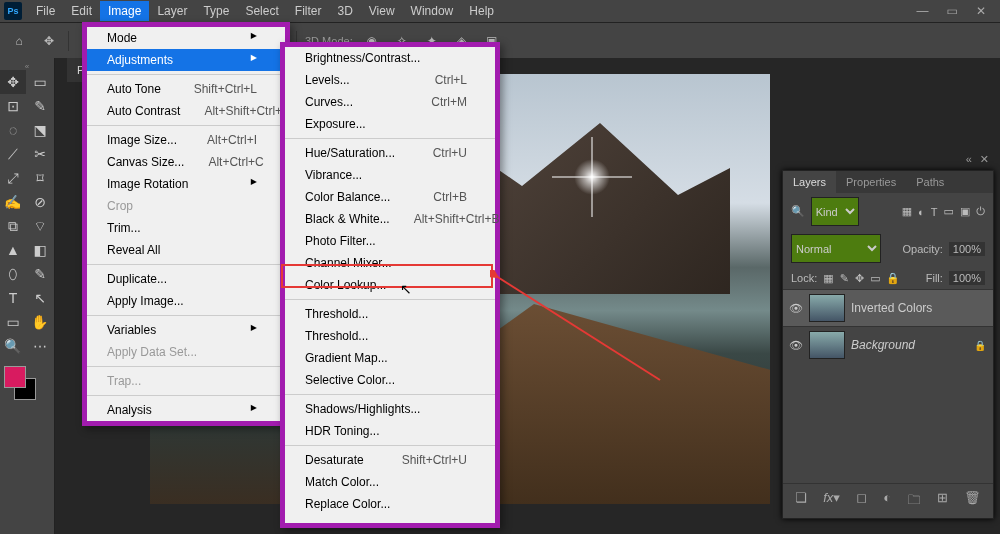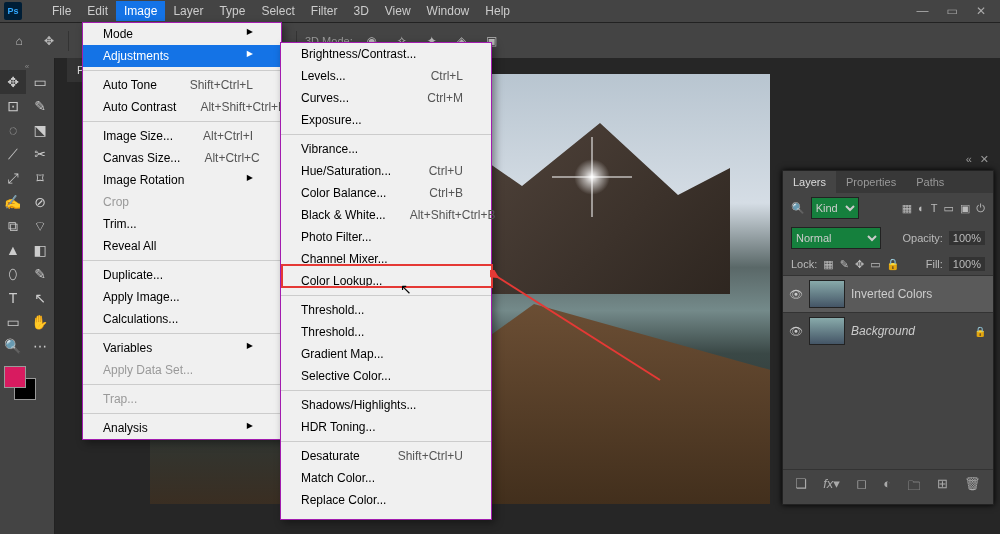--- a/index.html
+++ b/index.html
@@ -1,16 +1,16 @@
 <!DOCTYPE html>
 <html><head>
 <meta charset="utf-8">
 <style>
 html,body{margin:0;padding:0;width:1000px;height:534px;background:#2a2a2a;font-family:"Segoe UI",Tahoma,sans-serif;font-size:12px;color:#ccc;overflow:hidden;position:relative}
-.menubar{height:22px;background:#444;display:flex;align-items:center;padding:0 4px;gap:16px}
+.menubar{height:22px;background:#444;display:flex;align-items:center;padding:0 4px;gap:0}
 .menubar .ps-icon{width:18px;height:18px;background:#001e36;color:#31a8ff;display:flex;align-items:center;justify-content:center;font-weight:bold;font-size:9px;border-radius:2px;margin-right:6px}
 .menubar .mitem{padding:3px 8px;cursor:default}
 .menubar .mitem.active{background:#1473e6;color:#ffffff}
 .winctrl{margin-left:auto;display:flex;gap:18px;padding-right:10px;color:#aaa}
 .optionsbar{height:36px;background:#444;border-top:1px solid #222;border-bottom:1px solid #222;display:flex;align-items:center;padding:0 8px;gap:8px;color:#999}
 .optionsbar .icn{width:22px;height:22px;display:flex;align-items:center;justify-content:center;color:#bbb}
 .optionsbar .sep{width:1px;height:20px;background:#333}
 .body{position:absolute;top:58px;left:0;right:0;bottom:0;display:flex}
 .toolpanel{width:54px;background:#444;border-right:1px solid #222;padding-top:4px}
 .toolpanel .handle{height:8px;text-align:center;color:#888;font-size:8px}
@@ -22,38 +22,38 @@
 .swatch-bg{width:20px;height:20px;background:#000;border:1px solid #999;position:relative;top:-10px;left:10px}
 .canvas-area{flex:1;background:#262626;position:relative}
 .doctab{position:absolute;top:0;left:12px;height:24px;padding:0 10px;background:#333;color:#ddd;display:flex;align-items:center;font-size:11px}
 .photo{position:absolute;top:74px;left:150px;width:620px;height:430px;background:linear-gradient(to bottom,#b8c5d0 0%,#d5dde5 30%,#5a6868 45%,#748a8a 55%,#3a4846 65%,#2e3836 80%,#3a2e22 100%);overflow:hidden}
 .photo .mountain{position:absolute;top:40px;left:60px;right:40px;height:180px;background:linear-gradient(135deg,#6b5d52 0%,#4a3e36 50%,#2e2620 100%);clip-path:polygon(0 100%,15% 30%,30% 50%,45% 10%,60% 40%,75% 5%,90% 45%,100% 30%,100% 100%)}
 .photo .sun{position:absolute;top:85px;right:160px;width:36px;height:36px;background:radial-gradient(circle,#fff 0%,#fff8 30%,transparent 70%);border-radius:50%}
 .photo .sun::before,.photo .sun::after{content:"";position:absolute;background:#fff;top:50%;left:50%;transform:translate(-50%,-50%)}
 .photo .sun::before{width:80px;height:1px}
 .photo .sun::after{width:1px;height:80px}
 .photo .boat{position:absolute;bottom:-20px;left:200px;right:-40px;height:220px;background:linear-gradient(to bottom,#6b4e34 0%,#3e2c1a 100%);clip-path:polygon(0 60%,40% 0,100% 35%,100% 100%,0 100%)}
-.menu{position:absolute;background:#f0f0f0;color:#000;border:1px solid #a21caf;box-shadow:3px 3px 8px rgba(0,0,0,.4);font-size:12px}
+.menu{position:absolute;background:#f0f0f0;color:#000;border:5px solid #a21caf;box-shadow:3px 3px 8px rgba(0,0,0,.4);font-size:12px}
 .menu .item{padding:4px 28px 4px 20px;display:flex;justify-content:space-between;gap:24px;white-space:nowrap}
 .menu .item.disabled{color:#999}
 .menu .item.hl{background:#1473e6;color:#fff}
 .menu .item .sc{color:#555}
 .menu .item.hl .sc{color:#fff}
 .menu .item .arrow{margin-left:auto}
 .menu hr{border:none;border-top:1px solid #ccc;margin:3px 0}
 #menu-image{top:22px;left:82px;width:198px}
 #menu-adjust{top:42px;left:280px;width:210px}
 .redbox{position:absolute;border:2px solid #e53935;pointer-events:none}
 .redarrow{position:absolute;pointer-events:none}
 .layers-panel{position:absolute;top:170px;right:6px;width:210px;background:#444;border:1px solid #222;box-shadow:0 0 6px #000}
 .layers-panel .tabs{display:flex;background:#383838;font-size:11px}
 .layers-panel .tabs .tab{padding:5px 10px;color:#999}
 .layers-panel .tabs .tab.active{background:#444;color:#ddd}
 .layers-panel .row{display:flex;align-items:center;padding:4px 8px;gap:6px;font-size:11px;color:#bbb}
-.layers-panel select,.layers-panel input{background:#15803d;border:1px solid #222;color:#ccc;font-size:11px;height:22px}
+.layers-panel select,.layers-panel input{background:#4d7c0f;border:1px solid #222;color:#ccc;font-size:11px;height:29px}
 .layer{display:flex;align-items:center;padding:4px 6px;gap:6px;border-top:1px solid #333}
 .layer .thumb{width:34px;height:26px;background:linear-gradient(#8aa,#456);border:1px solid #222}
 .layer.selected{background:#5a5a5a}
 .layers-panel .bottom{display:flex;justify-content:space-around;padding:6px 4px;border-top:1px solid #333;color:#aaa;font-size:13px}
 .panel-close{position:absolute;top:-18px;right:4px;color:#999;display:flex;gap:8px;font-size:11px}
 .cursor{position:absolute;font-size:14px;color:#000;pointer-events:none}
 </style>
 </head>
 <body>
 
@@ -185,23 +185,20 @@
     <div class="item">
       <span>Reveal All</span>
     </div>
     <hr>
     <div class="item">
       <span>Duplicate...</span>
     </div>
     <div class="item">
       <span>Apply Image...</span>
     </div>
-    <div class="item">
-      <span>Calculations...</span>
-    </div>
     <hr>
     <div class="item">
       <span>Variables</span>
       <span class="arrow" style="font-size: 8px;">▶</span>
     </div>
     <div class="item disabled">
       <span>Apply Data Set...</span>
     </div>
     <hr>
     <div class="item disabled">
@@ -223,25 +220,25 @@
     </div>
     <div class="item">
       <span>Curves...</span>
       <span class="sc">Ctrl+M</span>
     </div>
     <div class="item">
       <span>Exposure...</span>
     </div>
     <hr>
     <div class="item">
-      <span>Vibrance...</span>
-    </div>
-    <div class="item">
       <span>Hue/Saturation...</span>
       <span class="sc">Ctrl+U</span>
+    </div>
+    <div class="item">
+      <span>Vibrance...</span>
     </div>
     <div class="item">
       <span>Color Balance...</span>
       <span class="sc">Ctrl+B</span>
     </div>
     <div class="item">
       <span>Black &amp; White...</span>
       <span class="sc">Alt+Shift+Ctrl+B</span>
     </div>
     <div class="item">

